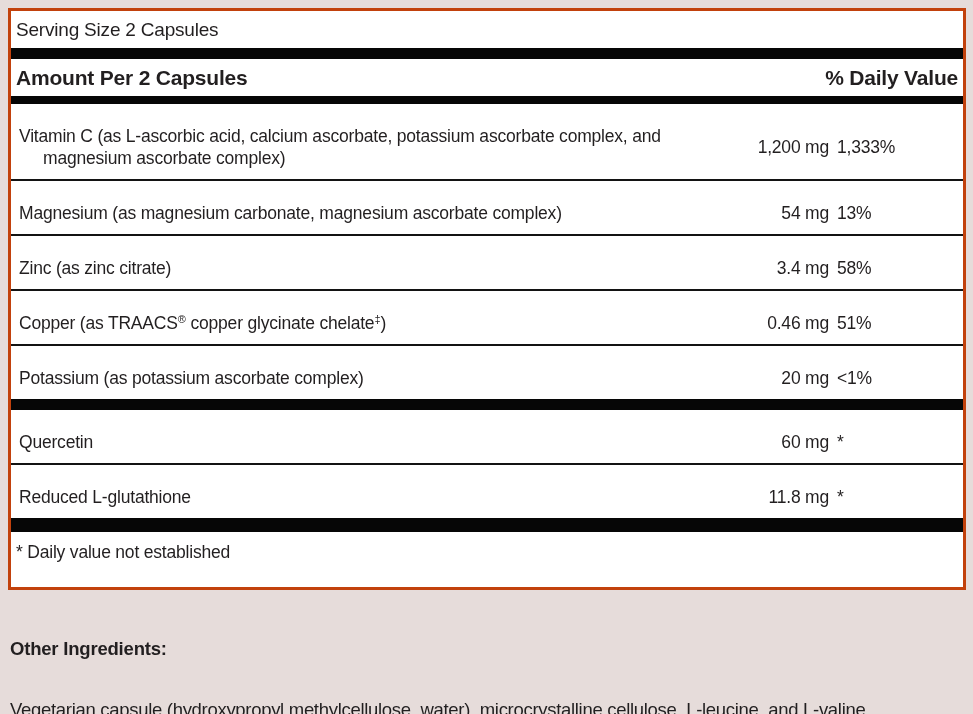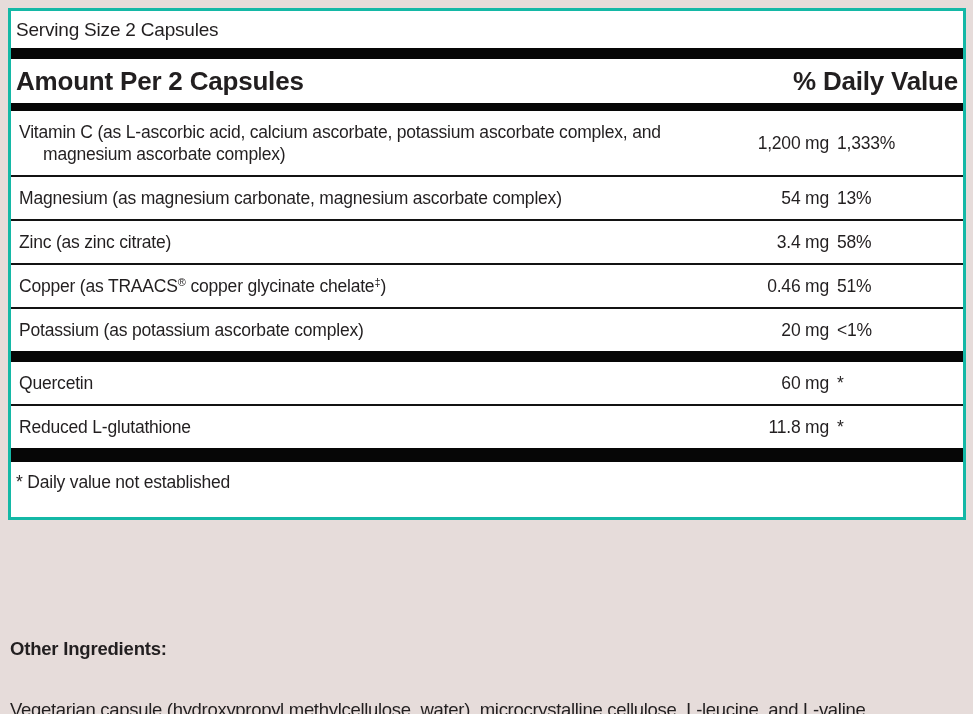--- a/index.html
+++ b/index.html
@@ -10,50 +10,50 @@
     color: var(--ink, #221f20);
     overflow: hidden;
   }
   .page { position: relative; width: 973px; height: 714px; }
 
   .facts-panel {
     position: absolute;
     left: 8px; top: 8px;
     width: 958px;
     background: var(--panel-bg, #ffffff);
-    border: 3px solid #14b8a6;
+    border: 3px solid #c2410c;
     padding: 0;
   }
 
   .serving-row {
     padding: 8px 5px 7px 5px;
     font-size: 19px;
     letter-spacing: -0.2px;
   }
 
   .bar { background: #060606; width: 100%; }
   .bar-thick { height: 11px; }
   .bar-mid   { height: 8px; }
   .bar-heavy { height: 14px; }
 
   .col-header-row {
     display: flex;
     justify-content: space-between;
     align-items: center;
     padding: 7px 5px 6px 5px;
-    font-size: 26px;
+    font-size: 21px;
     font-weight: bold;
     letter-spacing: -0.2px;
   }
 
   .rows { width: 100%; }
   .row {
     display: flex;
     align-items: center;
-    padding: 10px 6px 10px 4px;
+    padding: 21px 6px 10px 4px;
     font-size: 17.5px;
     letter-spacing: -0.2px;
     line-height: 22px;
   }
   .rows .row + .row { border-top: 2px solid #131313; }
 
   .ing-name {
     flex: 1;
     padding-left: 28px;
     text-indent: -24px; 

